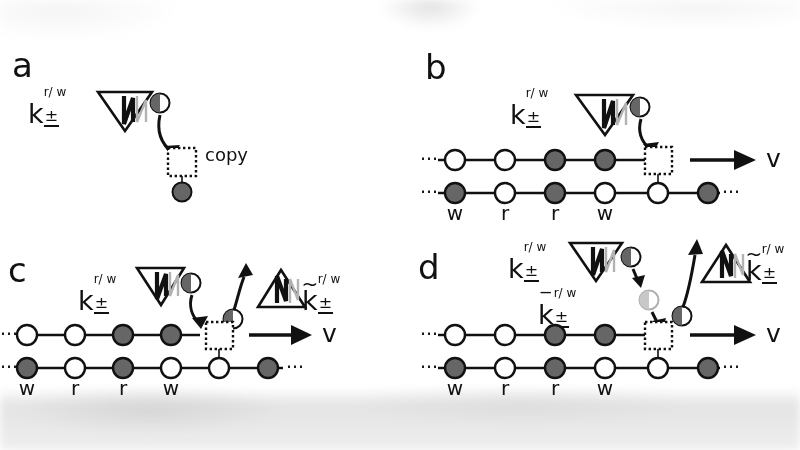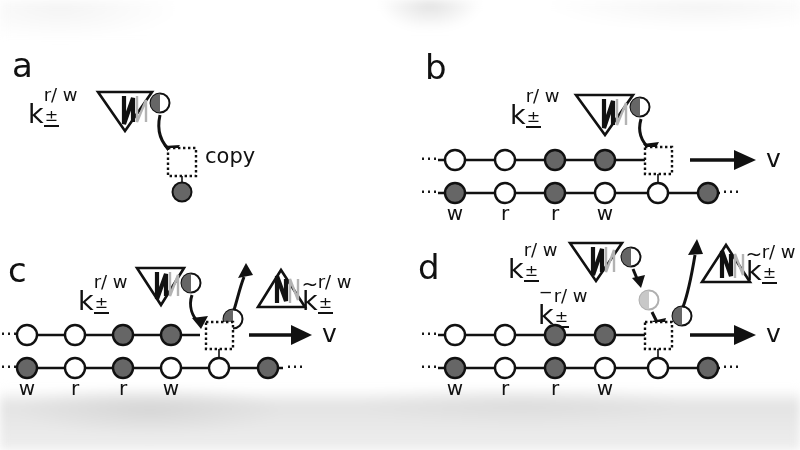--- a/index.html
+++ b/index.html
@@ -51,21 +51,21 @@
 
   .panel-letter {
     position: absolute;
     font-size: 34px;
     color: #111111;
     line-height: 1;
     font-family: "DejaVu Sans", "Liberation Sans", sans-serif;
   }
   .legend-text {
     position: absolute;
-    font-size: 21px;
+    font-size: 18px;
     color: #111111;
     line-height: 1;
     white-space: nowrap;
   }
   .vlabel {
     position: absolute;
     font-size: 25px;
     color: #111111;
     line-height: 1;
   }
@@ -107,21 +107,21 @@
     display: inline-block;
     position: relative;
     vertical-align: baseline;
     width: 34px;
     height: 27px;
   }
   .rate .sup {
     position: absolute;
     top: -10px;
     left: 0;
-    font-size: 18px;
+    font-size: 12px;
     white-space: nowrap;
   }
   .rate .sub {
     position: absolute;
     top: 12px;
     left: 0;
     font-size: 16px;
     border-bottom: 2px solid #111111;
     padding: 0 1px 1px 1px;
     line-height: 1;

